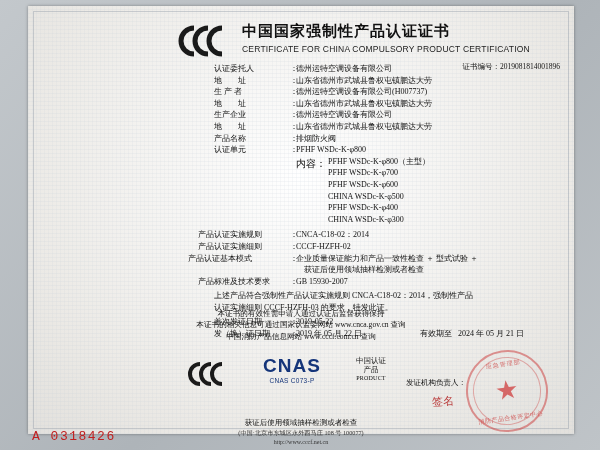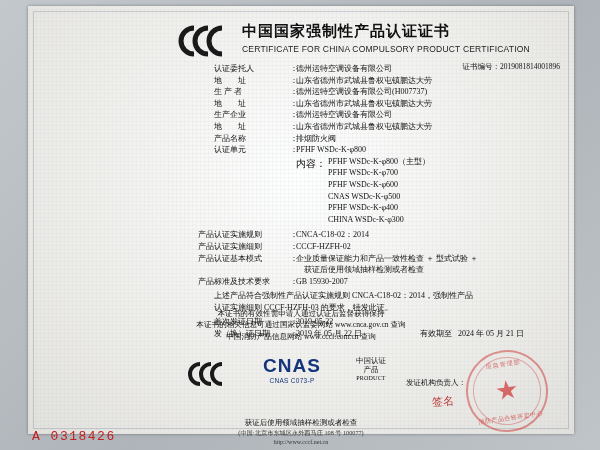--- a/index.html
+++ b/index.html
@@ -190,21 +190,21 @@
         <span class="sub">内容：</span>
         <span class="val" style="left:300px">PFHF WSDc-K-φ800（主型）</span>
       </div>
       <div class="row">
           <span class="val" style="left:300px">PFHF WSDc-K-φ700</span>
         </div>
       <div class="row">
           <span class="val" style="left:300px">PFHF WSDc-K-φ600</span>
         </div>
       <div class="row">
-          <span class="val" style="left:300px">CNAS WSDc-K-φ500</span>
+          <span class="val" style="left:300px">CHINA WSDc-K-φ500</span>
         </div>
       <div class="row">
           <span class="val" style="left:300px">PFHF WSDc-K-φ400</span>
         </div>
       <div class="row">
           <span class="val" style="left:300px">CHINA WSDc-K-φ300</span>
         </div>
 
       <div style="height:4px"></div>
 
@@ -212,21 +212,21 @@
           <span class="lbl" style="left:170px;width:94px">产品认证实施规则</span>
           <span class="colon">：</span>
           <span class="val">CNCA-C18-02：2014</span>
         </div>
       <div class="row">
           <span class="lbl" style="left:170px;width:94px">产品认证实施细则</span>
           <span class="colon">：</span>
           <span class="val">CCCF-HZFH-02</span>
         </div>
       <div class="row">
-          <span class="lbl" style="left:170px;width:94px">产品认证基本模式</span>
+          <span class="lbl" style="left:160px;width:94px">产品认证基本模式</span>
           <span class="colon">：</span>
           <span class="val">企业质量保证能力和产品一致性检查 ＋ 型式试验 ＋</span>
         </div>
       <div class="row">
           <span class="val" style="left:276px">获证后使用领域抽样检测或者检查</span>
         </div>
       <div class="row">
           <span class="lbl" style="left:170px;width:94px">产品标准及技术要求</span>
           <span class="colon">：</span>
           <span class="val">GB 15930-2007</span>

